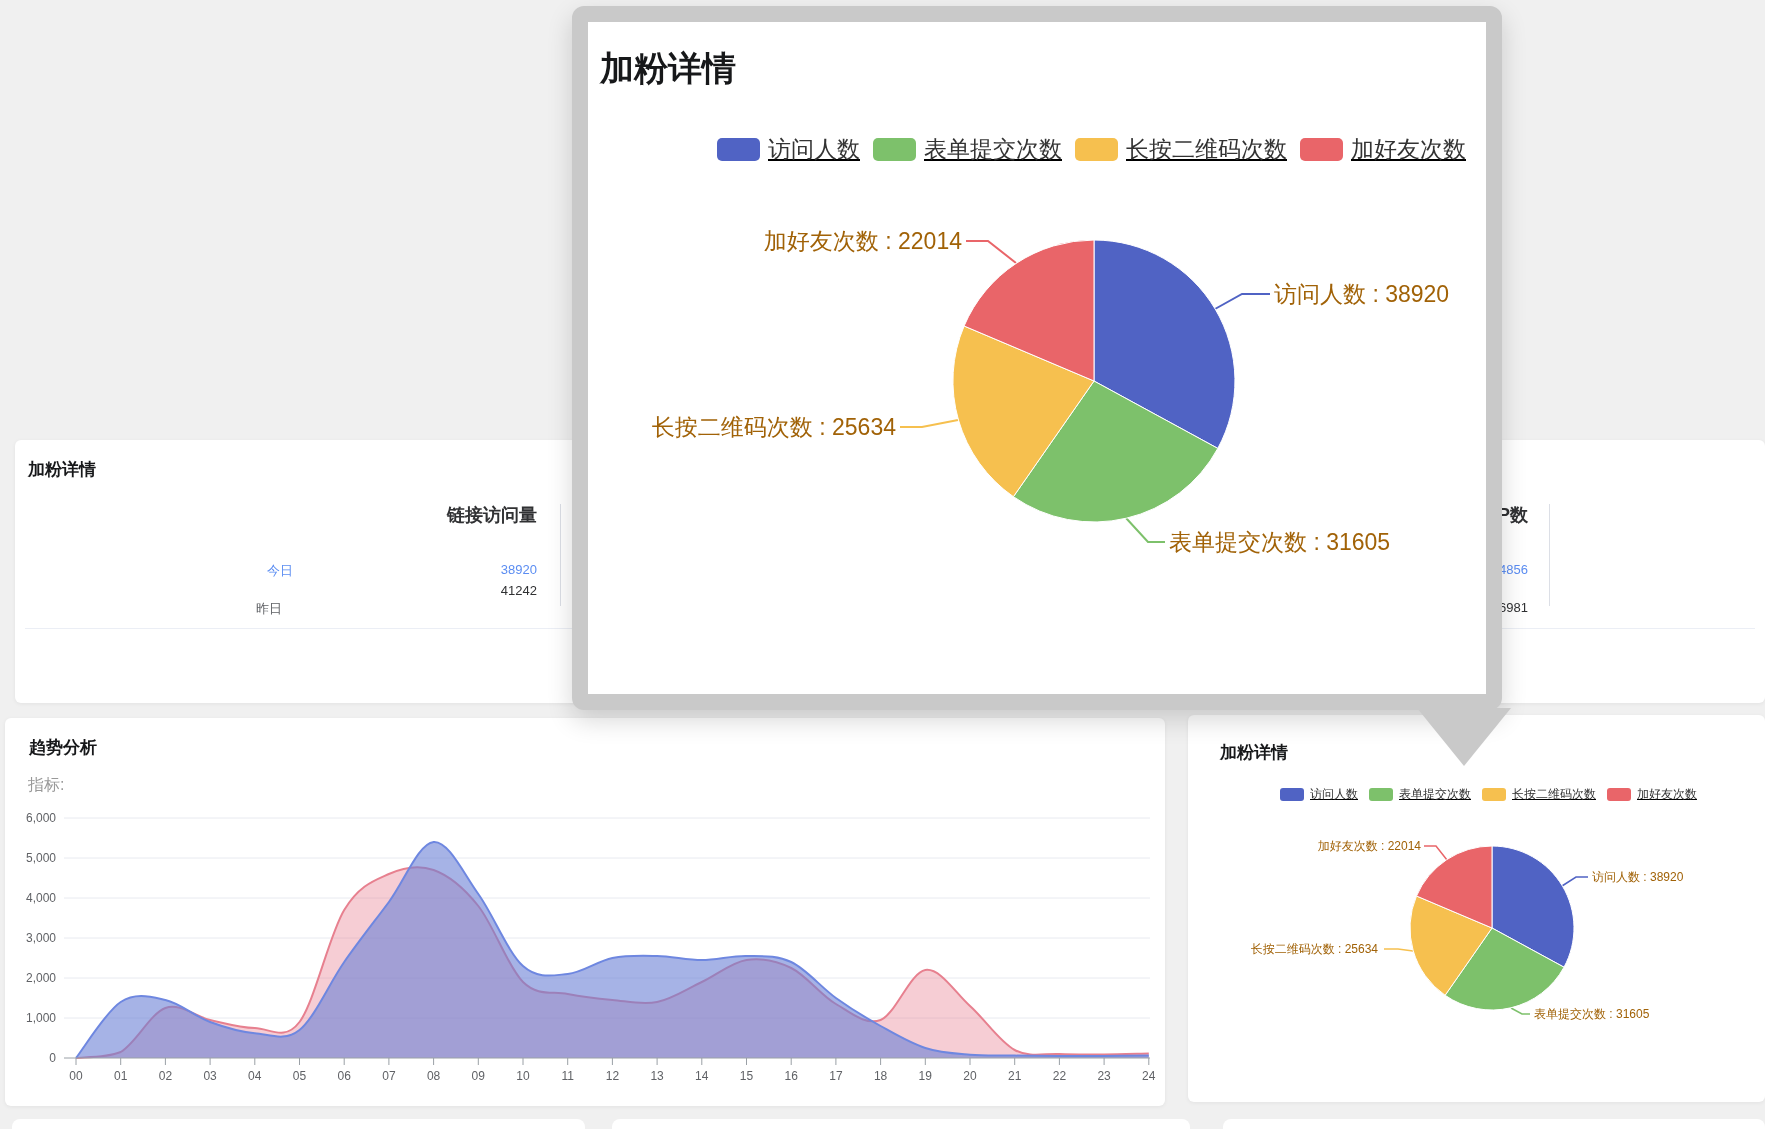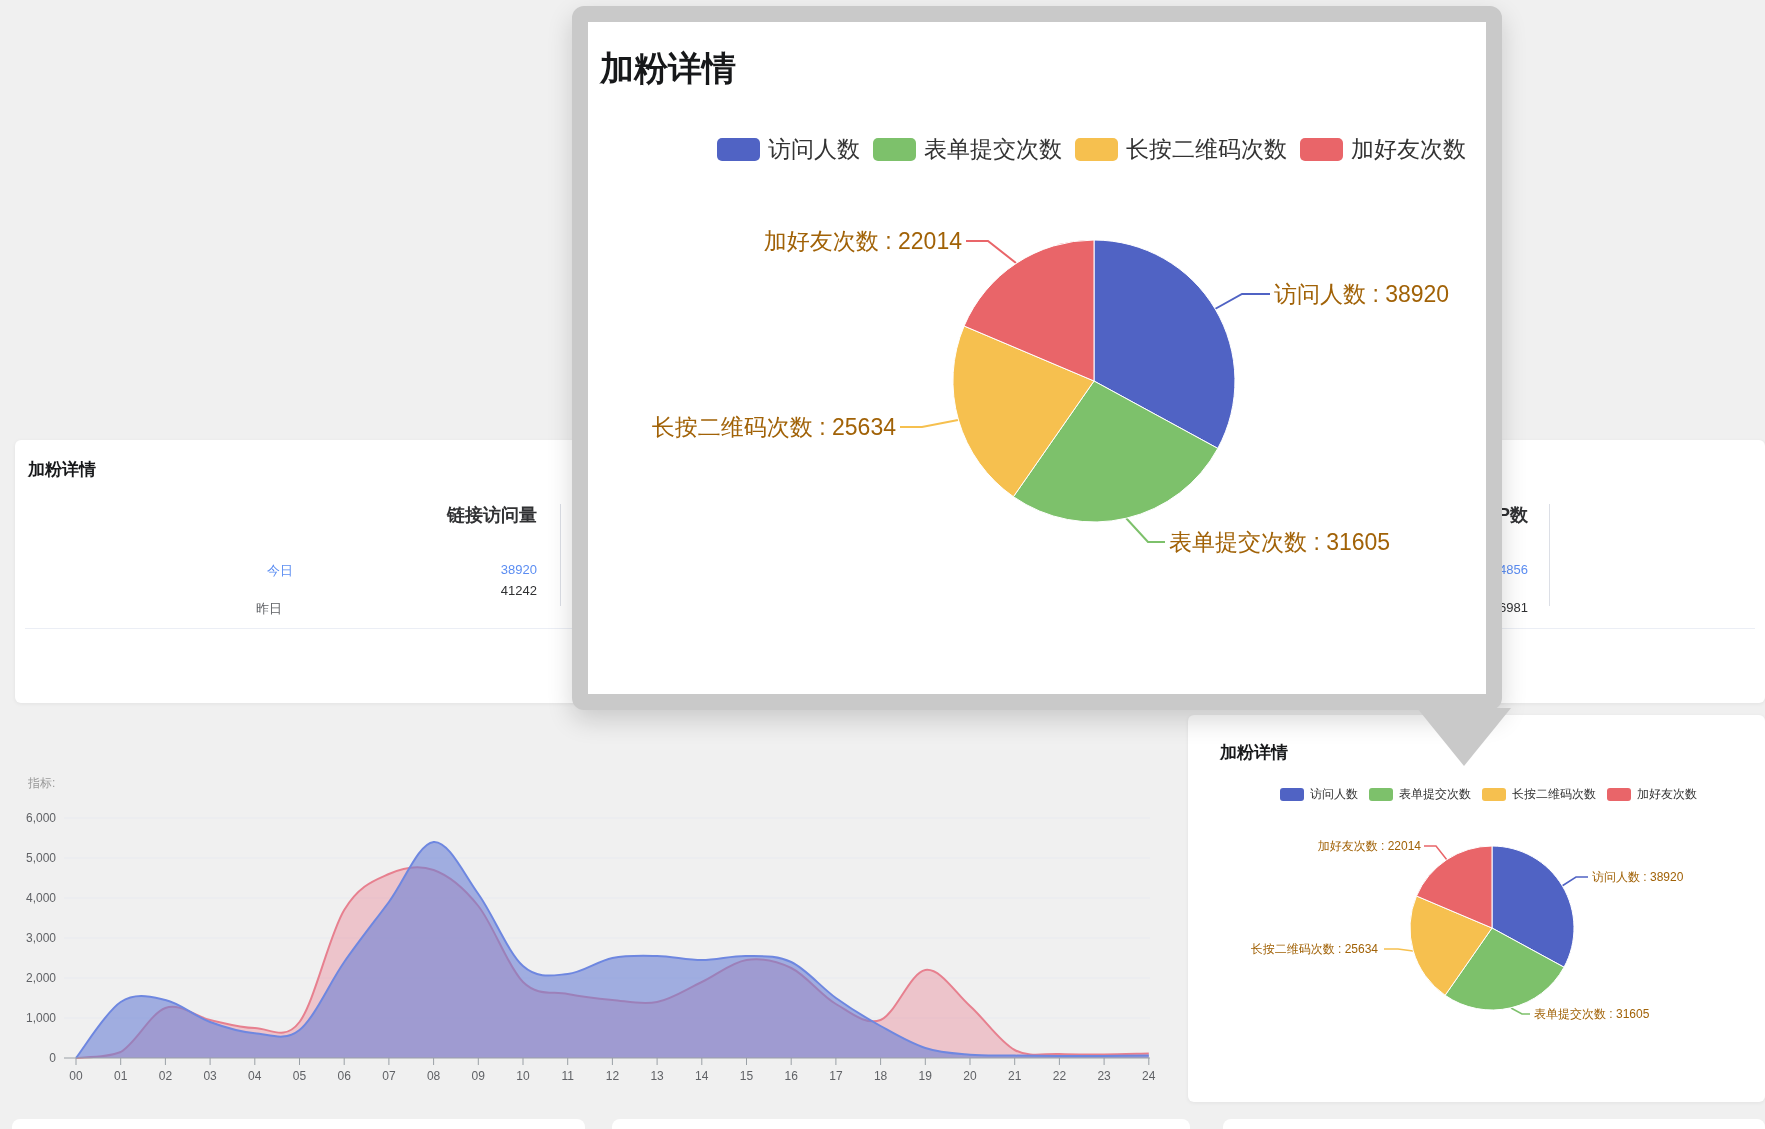--- a/index.html
+++ b/index.html
@@ -9,29 +9,29 @@
   
   .th{position:absolute;font-size:18px;font-weight:bold;color:#303133;}
   .td{position:absolute;font-size:13px;color:#303133;margin-top:20px;}
   .link{color:#5b8df2;cursor:pointer;}
   .muted{color:#606266;}
   .vdiv{position:absolute;width:1px;background:#dcdfe6;}
   .hrule{position:absolute;height:1px;background:#ebeef5;}
   .alignr{text-align:right;}
   .alignc{text-align:center;}
   
-  #indicator-label{position:absolute;left:28px;top:775px;font-size:12px;color:#999;z-index:2;}
+  #indicator-label{position:absolute;left:28px;top:775px;font-size:16px;color:#999;z-index:2;}
   #trend-svg{position:absolute;left:0;top:718px;z-index:2;}
   
   #popup{position:absolute;left:572px;top:6px;width:898px;height:672px;background:#fff;
          border:16px solid #c9c9c9;border-radius:12px;z-index:10;box-shadow:0 10px 26px rgba(0,0,0,.16);}
   #popup-arrow{position:absolute;left:1417px;top:708px;width:0;height:0;z-index:11;
          border-left:47px solid transparent;border-right:47px solid transparent;border-top:58px solid #c9c9c9;}
   #popup-title{position:absolute;left:12px;top:24px;font-size:34px;font-weight:bold;color:#17181a;}
-  .legend{position:absolute;display:flex;}
+  .legend{position:absolute;display:flex;text-decoration:underline;}
   .legend-lg{left:129px;top:112px;gap:13px;}
   .legend-lg .sw{width:43px;height:23px;border-radius:5px;}
   .legend-lg .lt{font-size:23px;color:#333;margin-left:8px;}
   .legend-item{display:flex;align-items:center;cursor:pointer;}
   .legend-sm{left:92px;top:71px;gap:11px;}
   .legend-sm .sw{width:24px;height:13px;border-radius:3px;}
   .legend-sm .lt{font-size:12px;color:#333;margin-left:6px;}
   .pie-label{position:absolute;color:#a16207;white-space:nowrap;}
   .pl-lg{font-size:23px;line-height:28px;}
   .pl-sm{font-size:12px;line-height:16px;}
@@ -57,20 +57,23 @@
     <div class="td alignr" style="left:322px;top:123px;width:200px;">41242</div>
 
     <div class="td link alignr" style="left:1313px;top:102px;width:200px;">34856</div>
     <div class="td alignr" style="left:1313px;top:140px;width:200px;">36981</div>
 
     <div class="vdiv" style="left:545px;top:64px;height:102px;"></div>
     <div class="vdiv" style="left:1534px;top:64px;height:102px;"></div>
     <div class="hrule" style="left:10px;top:188px;width:1730px;"></div>
   </div>
 
+  <div class="card" id="trend-card" style="left:5px;top:718px;width:1160px;height:388px;">
+    <div class="card-title" style="left:24px;top:18px;">趋势分析</div>
+  </div>
   <div id="indicator-label">指标:</div>
   <svg id="trend-svg" width="1165" height="390" viewBox="0 0 1165 390">
       <line x1="64" y1="300" x2="1150" y2="300" stroke="#e8eaf0" stroke-width="1"></line>
       <line x1="64" y1="260" x2="1150" y2="260" stroke="#e8eaf0" stroke-width="1"></line>
       <line x1="64" y1="220" x2="1150" y2="220" stroke="#e8eaf0" stroke-width="1"></line>
       <line x1="64" y1="180" x2="1150" y2="180" stroke="#e8eaf0" stroke-width="1"></line>
       <line x1="64" y1="140" x2="1150" y2="140" stroke="#e8eaf0" stroke-width="1"></line>
       <line x1="64" y1="100" x2="1150" y2="100" stroke="#e8eaf0" stroke-width="1"></line>
       <path d="M76,340C83.5,339.0,105.8,340.0,120.7,334.0C135.6,325.7,150.5,295.3,165.4,290.0C180.3,284.7,195.2,298.7,210.1,302.0C225.0,305.3,239.9,309.7,254.8,310.0C269.7,310.3,284.6,323.7,299.5,304.0C314.4,284.3,329.3,216.7,344.2,192.0C359.1,167.3,374.0,162.7,388.9,156.0C403.8,149.3,418.7,146.7,433.6,152.0C448.5,157.3,463.4,169.3,478.3,188.0C493.2,206.7,508.1,249.3,523.0,264.0C537.9,278.7,552.8,273.0,567.7,276.0C582.6,279.0,597.5,280.7,612.4,282.0C627.3,283.3,642.2,287.0,657.1,284.0C672.0,281.0,686.9,271.0,701.8,264.0C716.7,257.0,731.6,244.3,746.5,242.0C761.4,239.7,776.3,242.7,791.2,250.0C806.1,257.3,821.0,277.3,835.9,286.0C850.8,294.7,865.7,307.7,880.6,302.0C895.5,296.3,910.4,254.3,925.3,252.0C940.2,249.7,955.1,274.7,970.0,288.0C984.9,301.3,999.8,324.0,1014.7,332.0C1029.6,340.0,1044.5,335.3,1059.4,336.0C1074.3,336.7,1089.2,336.5,1104.1,336.4C1119.0,336.3,1141.4,335.7,1148.8,335.6L1148.8000000000002,340L76,340Z" fill="rgba(232,124,141,0.38)" stroke="none"></path>
       <path d="M76,340C83.5,339.0,105.8,340.0,120.7,334.0C135.6,325.7,150.5,295.3,165.4,290.0C180.3,284.7,195.2,298.7,210.1,302.0C225.0,305.3,239.9,309.7,254.8,310.0C269.7,310.3,284.6,323.7,299.5,304.0C314.4,284.3,329.3,216.7,344.2,192.0C359.1,167.3,374.0,162.7,388.9,156.0C403.8,149.3,418.7,146.7,433.6,152.0C448.5,157.3,463.4,169.3,478.3,188.0C493.2,206.7,508.1,249.3,523.0,264.0C537.9,278.7,552.8,273.0,567.7,276.0C582.6,279.0,597.5,280.7,612.4,282.0C627.3,283.3,642.2,287.0,657.1,284.0C672.0,281.0,686.9,271.0,701.8,264.0C716.7,257.0,731.6,244.3,746.5,242.0C761.4,239.7,776.3,242.7,791.2,250.0C806.1,257.3,821.0,277.3,835.9,286.0C850.8,294.7,865.7,307.7,880.6,302.0C895.5,296.3,910.4,254.3,925.3,252.0C940.2,249.7,955.1,274.7,970.0,288.0C984.9,301.3,999.8,324.0,1014.7,332.0C1029.6,340.0,1044.5,335.3,1059.4,336.0C1074.3,336.7,1089.2,336.5,1104.1,336.4C1119.0,336.3,1141.4,335.7,1148.8,335.6" fill="none" stroke="#e7808f" stroke-width="2"></path>

